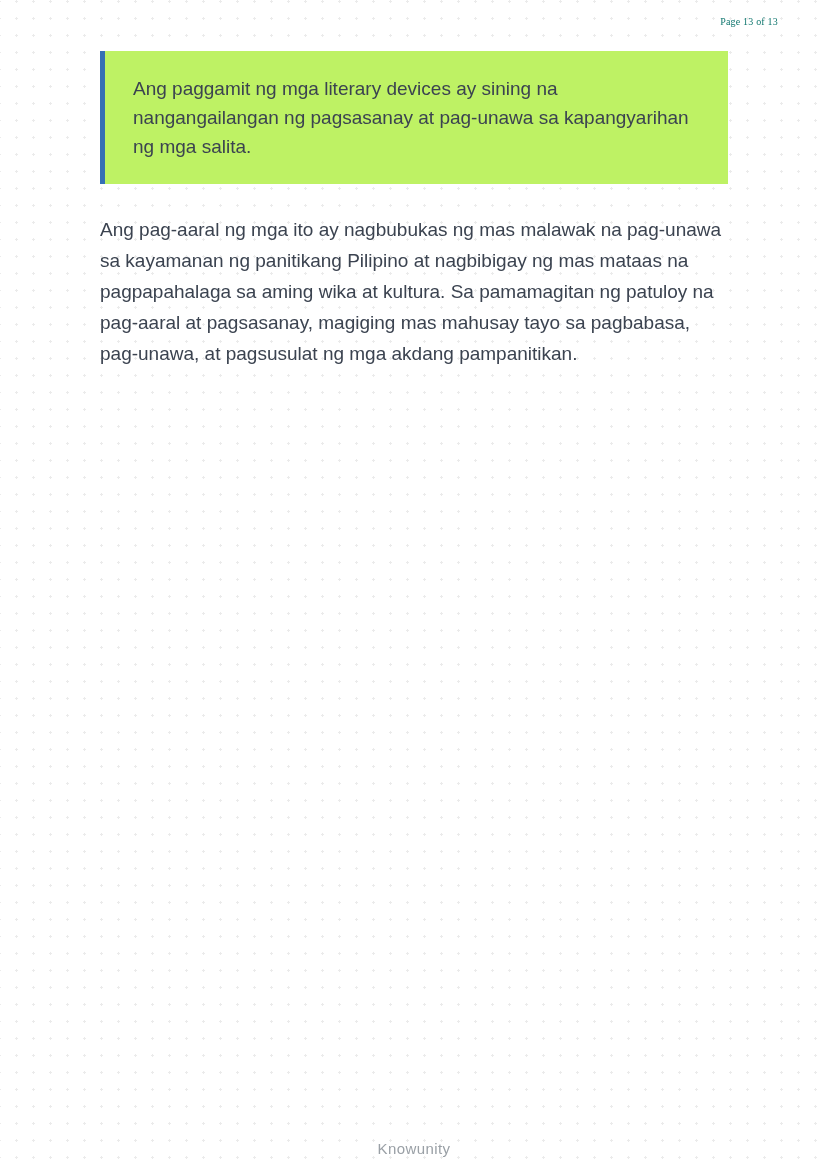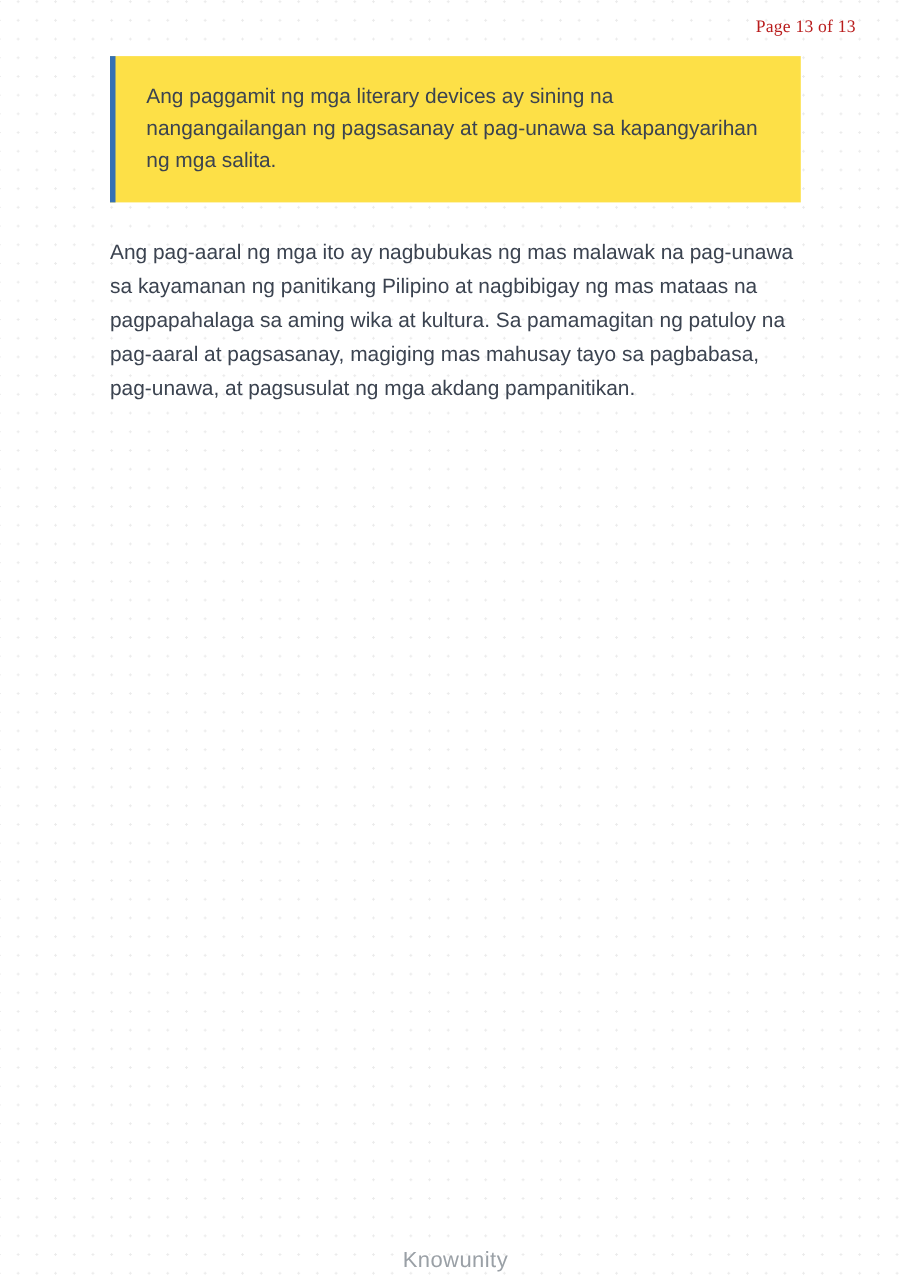--- a/index.html
+++ b/index.html
@@ -18,36 +18,36 @@
     background-position: 8px 10px;
     font-family: "Liberation Sans", "DejaVu Sans", sans-serif;
     overflow: hidden;
   }
 
   .page-indicator {
     position: absolute;
     top: 16px;
     right: 50px;
     font-family: "Liberation Serif", "DejaVu Serif", serif;
-    font-size: 16px;
-    color: #b91c1c;
+    font-size: 10px;
+    color: #0f766e;
     letter-spacing: 0.2px;
   }
 
   .content {
     position: absolute;
     top: 51px;
     left: 100px;
     width: 628px;
   }
 
   .quote-box {
     display: flex;
     align-items: stretch;
-    background: #fde047;
+    background: #bef264;
     margin-bottom: 30px;
   }
 
   .quote-border {
     flex: 0 0 5px;
     background: #3570b4;
   }
 
   .quote-text {
     padding: 23px 30px 23px 28px;
@@ -65,21 +65,21 @@
 
   .footer {
     position: absolute;
     left: 0;
     right: 0;
     bottom: 13px;
     text-align: center;
   }
 
   .brand {
-    font-size: 20px;
+    font-size: 15px;
     color: #9aa0a6;
     letter-spacing: 0.4px;
   }
 </style>
 </head>
 <body>
 
 <div class="page-indicator">Page 13 of 13</div>
 
 <div class="content">

